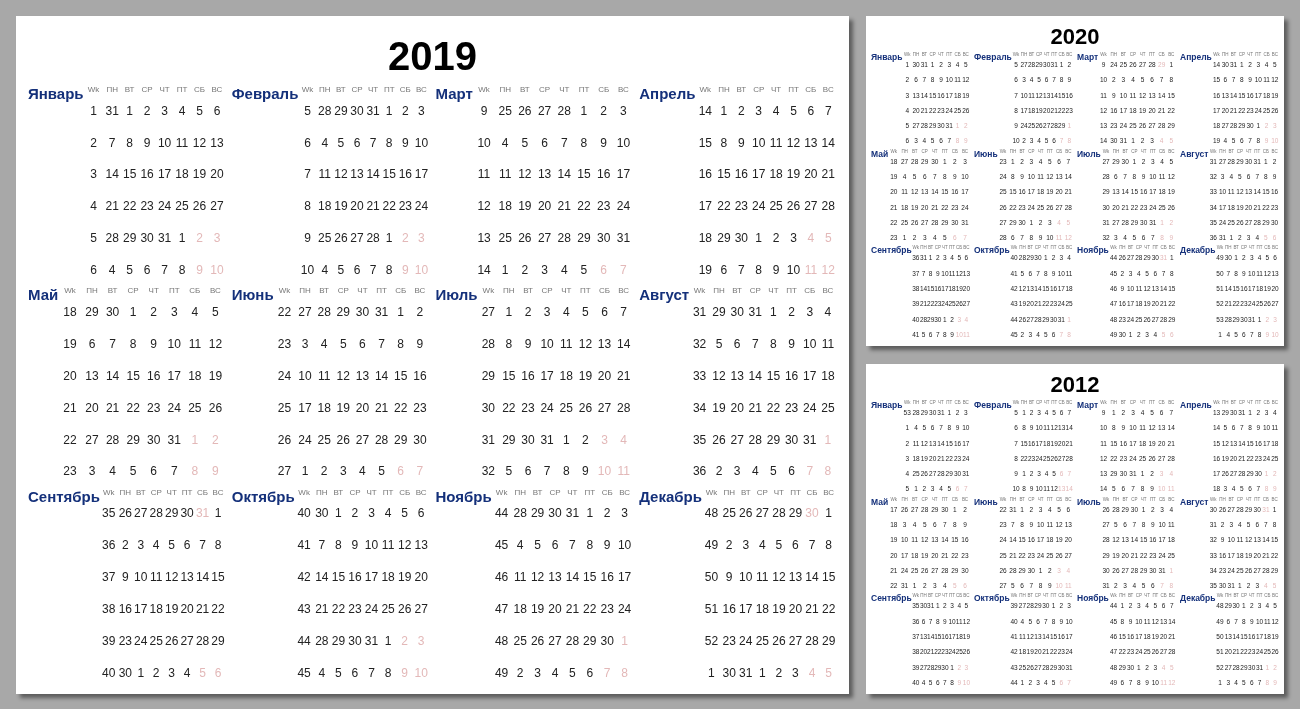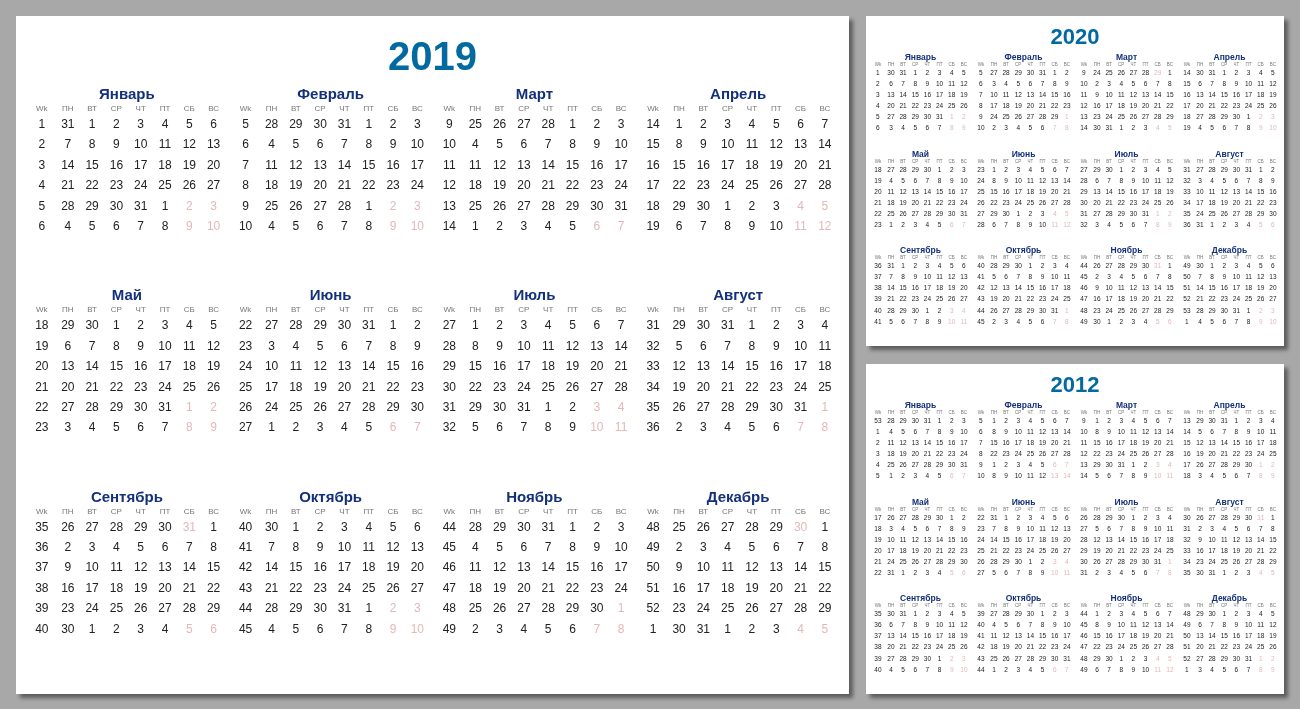--- a/index.html
+++ b/index.html
@@ -3,27 +3,27 @@
 <meta charset="utf-8">
 <style>
 html,body{margin:0;padding:0;background:#a8a8a8;width:1300px;height:709px;overflow:hidden;font-family:Arial,Helvetica,sans-serif}
 .stage{position:absolute;left:0;top:0;width:1300px;height:709px}
 .panel{position:absolute;background:#fff;box-shadow:4px 4px 4px rgba(0,0,0,.45)}
 .panel.p-main{left:16px;top:16px;width:833px;height:678px}
 .panel.p-small{left:866px;width:418px;height:330px}
 .panel.p-2020{top:16px}
 .panel.p-2021{top:364px}
 .yr-title{text-align:center;font-weight:700}
-.c-green{color:#0369a1}
+.c-green{color:#000000}
 .months-grid{display:grid;height:calc(100% - 74px)}
 .p-main .yr-title{font-size:40px;margin:18px 0 6px}
 .p-main .months-grid{grid-template-columns:repeat(4,1fr);grid-template-rows:repeat(3,1fr);gap:0 6px;padding:0 12px 10px}
 .p-small .yr-title{font-size:22px;margin:8px 0 2px}
 .p-small .months-grid{height:calc(100% - 40px);grid-template-columns:repeat(4,1fr);grid-template-rows:repeat(3,1fr);gap:0 4px;padding:0 5px 4px}
-.month{display:flex;flex-direction:column}
+.month{display:flex;flex-direction:row}
 .m-name{text-align:center;font-weight:700;color:#14307a}
 .p-main .m-name{font-size:15px;margin-bottom:2px}
 .p-small .m-name{font-size:8.5px;margin-bottom:0}
 .tbl{width:100%;border-collapse:collapse;table-layout:fixed}
 .tbl td,.tbl th{text-align:center;padding:0;font-weight:400}
 .p-main .tbl th{font-size:8px;color:#777;padding-bottom:1px}
 .p-main .tbl td{font-size:12px;line-height:1.7;color:#222}
 .p-small .tbl th{font-size:4.5px;color:#777}
 .p-small .tbl td{font-size:6.5px;line-height:1.7;color:#222}
 .tbl .wk-col{width:14%}

